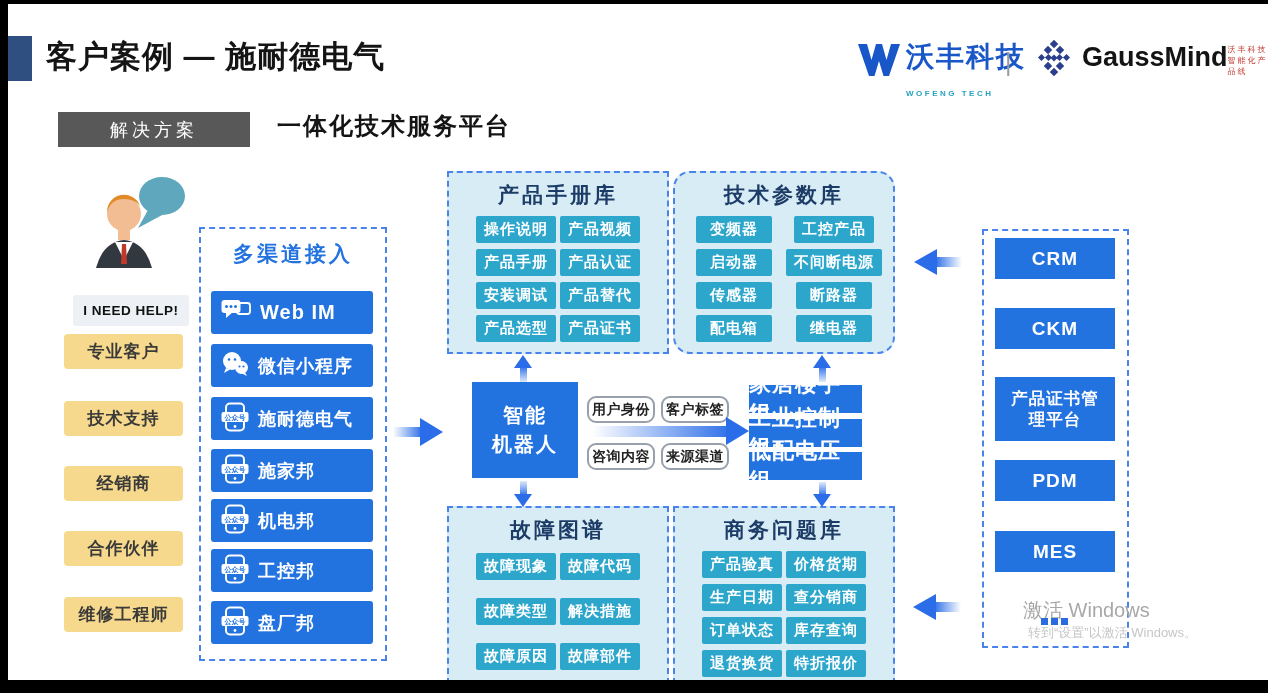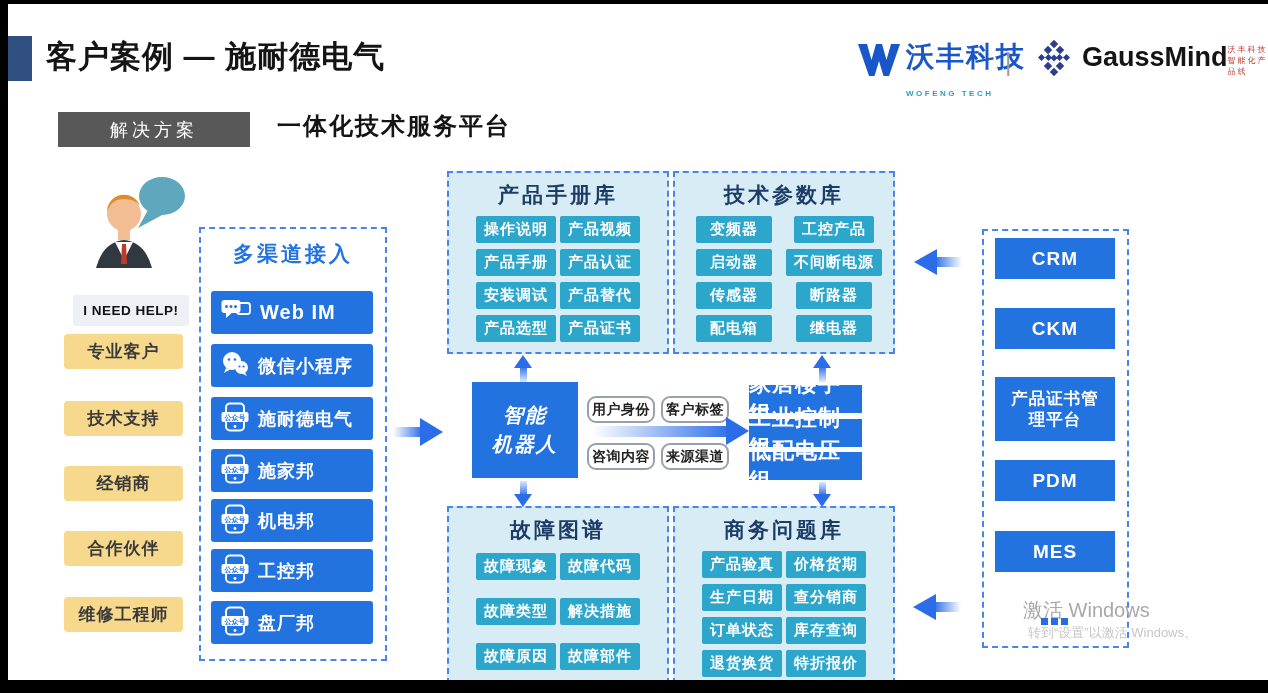--- a/index.html
+++ b/index.html
@@ -53,21 +53,21 @@
   .panel-title { margin-top:8px; font-size:21px; font-weight:800; color:#1c3c67; letter-spacing:3px; }
   .chip-grid { display:grid; grid-template-columns:1fr 1fr; column-gap:4px; row-gap:6px;
     margin-top:7px; justify-items:center; align-items:center; flex:1; padding-bottom:10px; }
   .chip-grid.rows3 { row-gap:15px; }
   .chip { background:#2da6cc; color:#fff; font-size:15px; font-weight:700; padding:4px 8px;
     border-radius:2px; min-width:76px; text-align:center; letter-spacing:1px; box-sizing:border-box; white-space:nowrap; }
 
   
   .robot-box { left:472px; top:382px; width:106px; height:96px; background:#2273e0; color:#fff;
     display:flex; flex-direction:column; align-items:center; justify-content:center;
-    font-size:20px; font-weight:800; letter-spacing:2px; line-height:1.45;font-style:italic; }
+    font-size:20px; font-weight:800; letter-spacing:2px; line-height:1.45; }
   .tag { position:absolute; width:68px; height:27px; background:#fff; border:2px solid #98a0ab;
     border-radius:9px; color:#222; font-size:14px; font-weight:700; letter-spacing:0.5px;
     display:flex; align-items:center; justify-content:center; box-sizing:border-box; }
   .group-box { left:749px; width:113px; height:28px; background:#2273e0; color:#fff;
     font-size:22px; font-weight:700; letter-spacing:1px; }
 
   
   .systems-frame { left:982px; top:229px; width:147px; height:419px; border:2px dashed #4a84ea; box-sizing:border-box; }
   .sys-box { left:995px; width:120px; height:41px; background:#2273e0; color:#fff; font-weight:700;
     font-size:19px; letter-spacing:1px; text-align:center; line-height:1.25; }
@@ -255,21 +255,21 @@
       <span class="chip">产品视频</span>
       <span class="chip">产品手册</span>
       <span class="chip">产品认证</span>
       <span class="chip">安装调试</span>
       <span class="chip">产品替代</span>
       <span class="chip">产品选型</span>
       <span class="chip">产品证书</span>
     </div>
   </div>
 
-  <div class="panel" style="left:673px; top:171px; width:222px; height:183px;">
+  <div class="panel" style="left:673px; top:171px; width:222px; height:183px;border-radius:17px;">
     <div class="panel-title">技术参数库</div>
     <div class="chip-grid">
       <span class="chip">变频器</span>
       <span class="chip">工控产品</span>
       <span class="chip">启动器</span>
       <span class="chip">不间断电源</span>
       <span class="chip">传感器</span>
       <span class="chip">断路器</span>
       <span class="chip">配电箱</span>
       <span class="chip">继电器</span>

